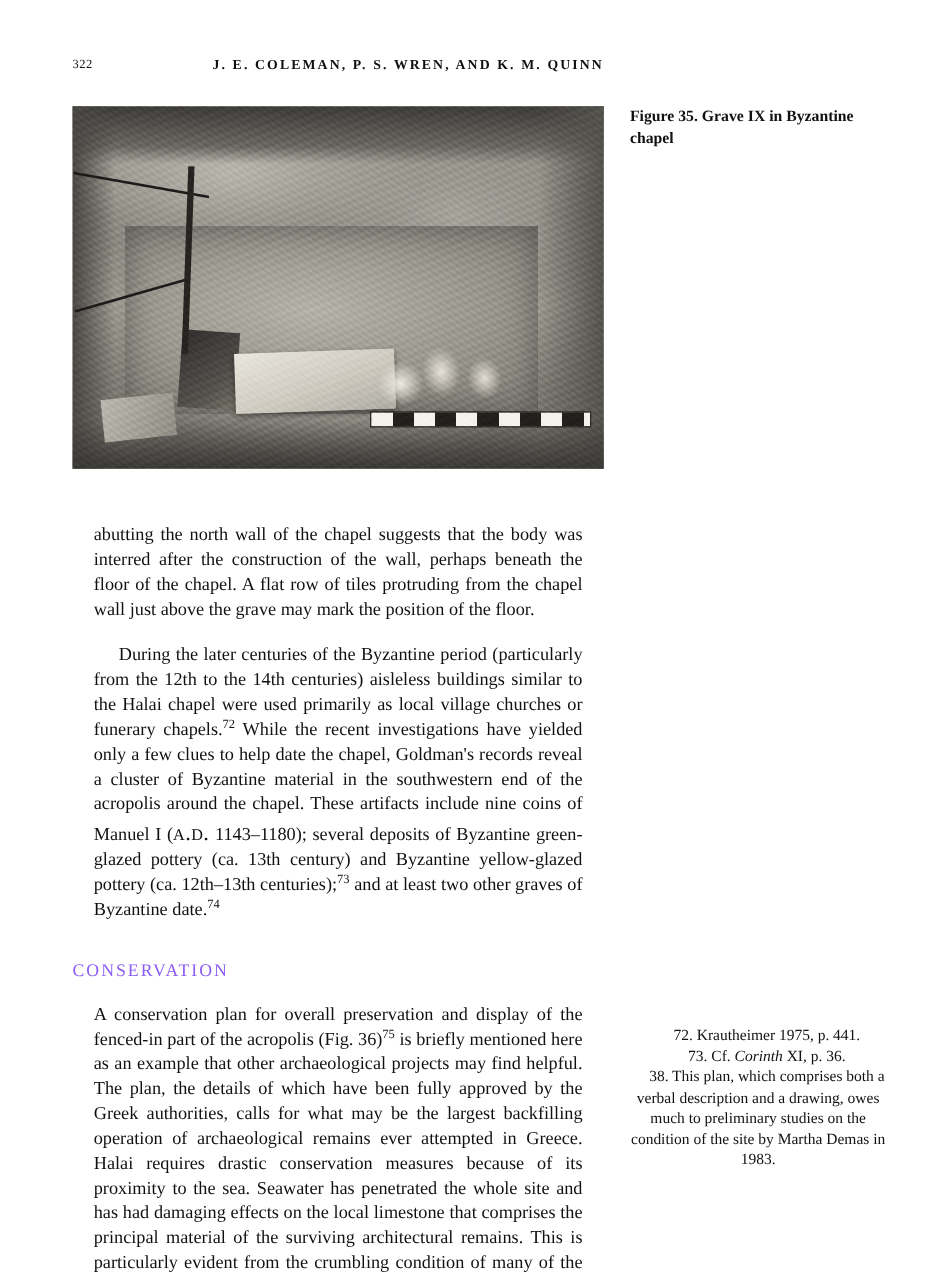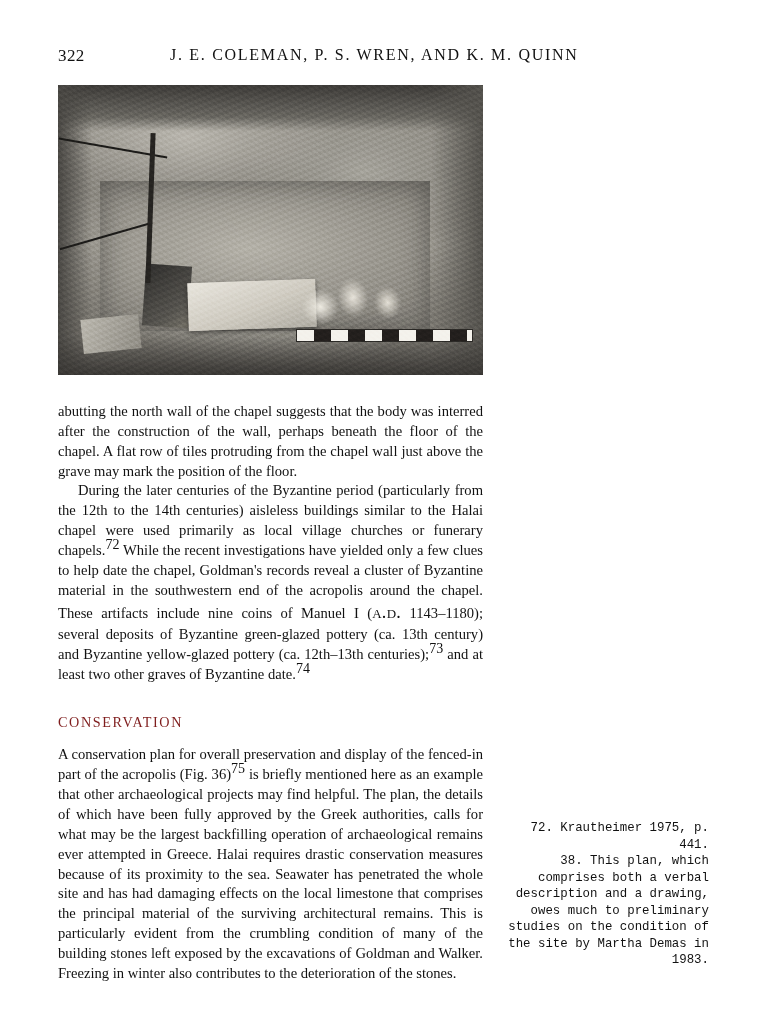--- a/index.html
+++ b/index.html
@@ -27,33 +27,34 @@
     top: 46px;
     left: 58px;
     width: 644px;
     height: 16px;
   }
   .folio {
     position: absolute;
     left: 0;
     top: 0;
     font-family: "Liberation Serif", serif;
-    font-size: 17px;
+    font-size: 10px;
     letter-spacing: 0.4px;
     color: #111;
   }
   .head-title {
     position: absolute;
     left: 112px;
     top: 0;
     font-family: "Liberation Serif", serif;
-    font-size: 16px;
+    font-size: 11px;
     letter-spacing: 1.7px;
     color: #111;
     white-space: nowrap;
+    font-weight: bold;
   }
 
   
   .figure-wrap {
     position: absolute;
     left: 58px;
     top: 85px;
     width: 425px;
     height: 290px;
   }
@@ -164,51 +165,51 @@
   }
 
   
   .body-col {
     position: absolute;
     left: 58px;
     top: 402px;
     width: 425px;
   }
   .body-col p {
-    margin: 0;
+    margin: 17px;
     font-size: 14.6px;
     line-height: 1.36;
     text-align: justify;
     text-justify: inter-word;
     color: #111;
     hyphens: auto;
   }
   .body-col p.indent { text-indent: 20px; }
   .sc { font-variant: small-caps; font-size: 18px; letter-spacing: 0.3px; }
-  sup { font-size: 14px; vertical-align: super; line-height: 0; }
+  sup { font-size: 10px; vertical-align: super; line-height: 0; }
   .section-head {
     margin-top: 30px;
     margin-bottom: 14px;
     font-size: 14.2px;
     letter-spacing: 1.6px;
     font-weight: normal;
-    color: #7f1d1d;
+    color: #8b5cf6;
   }
 
   
   .footnotes {
     position: absolute;
     left: 504px;
     top: 820px;
     width: 205px;
     font-size: 12.4px;
     line-height: 1.33;
     color: #111;
   }
-  .footnotes .fn { margin: 0 0 0 0; text-indent: 14px; text-align: right; font-family: Liberation Mono, monospace; }
+  .footnotes .fn { margin: 0 0 0 0; text-indent: 14px; text-align: center; }
   .footnotes .fnblock { margin-bottom: 0; }
   .it { font-style: italic; }
 </style>
 </head>
 <body>
 
 <div class="page">
 
   <div class="running-head">
     <span class="folio">322</span>
@@ -228,32 +229,36 @@
       <div class="stone-3"></div>
       <div class="bones"></div>
       <div class="wire-1"></div>
       <div class="wire-2"></div>
       <div class="post"></div>
       <div class="scale-bar"></div>
       <div class="grain"></div>
     </div>
   </div>
 
+  <div class="fig-caption">Figure 35. Grave IX in Byzantine chapel</div>
 
   <div class="body-col">
     <p>abutting the north wall of the chapel suggests that the body was interred after the construction of the wall, perhaps beneath the floor of the chapel. A flat row of tiles protruding from the chapel wall just above the grave may mark the position of the floor.</p>
     <p class="indent"><span>During the later centuries of the Byzantine period (particularly from the 12th to the 14th centuries) aisleless buildings similar to the Halai chapel were used primarily as local village churches or funerary chapels.</span><sup>72</sup><span> While the recent investigations have yielded only a few clues to help date the chapel, Goldman's records reveal a cluster of Byzantine material in the southwestern end of the acropolis around the chapel. These artifacts include nine coins of Manuel I (</span><span class="sc">a.d.</span><span> 1143–1180); several deposits of Byzantine green-glazed pottery (ca. 13th century) and Byzantine yellow-glazed pottery (ca. 12th–13th centuries);</span><sup>73</sup><span> and at least two other graves of Byzantine date.</span><sup>74</sup></p>
 
     <h2 class="section-head">CONSERVATION</h2>
 
     <p><span>A conservation plan for overall preservation and display of the fenced-in part of the acropolis (Fig. 36)</span><sup>75</sup><span> is briefly mentioned here as an example that other archaeological projects may find helpful. The plan, the details of which have been fully approved by the Greek authorities, calls for what may be the largest backfilling operation of archaeological remains ever attempted in Greece. Halai requires drastic conservation measures because of its proximity to the sea. Seawater has penetrated the whole site and has had damaging effects on the local limestone that comprises the principal material of the surviving architectural remains. This is particularly evident from the crumbling condition of many of the building stones left exposed by the excavations of Goldman and Walker. Freezing in winter also contributes to the deterioration of the stones.</span></p>
   </div>
 
   <div class="footnotes">
     <div class="fnblock">
       <p class="fn"><span>72.</span> <span>Krautheimer 1975, p. 441.</span></p>
     </div>
     <div class="fnblock">
+      <p class="fn"><span>73.</span> <span>Cf. </span><span class="it">Corinth</span><span> XI, p. 36.</span></p>
+    </div>
+    <div class="fnblock">
       <p class="fn"><span>38.</span> <span>This plan, which comprises both a verbal description and a drawing, owes much to preliminary studies on the condition of the site by Martha Demas in 1983.</span></p>
     </div>
   </div>
 
 </div>
 
 </body></html>

